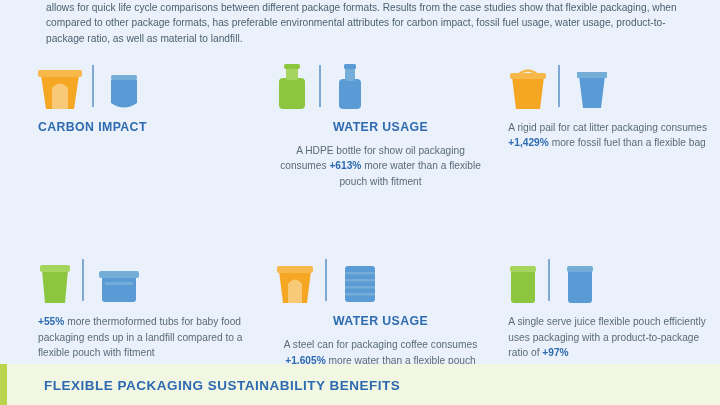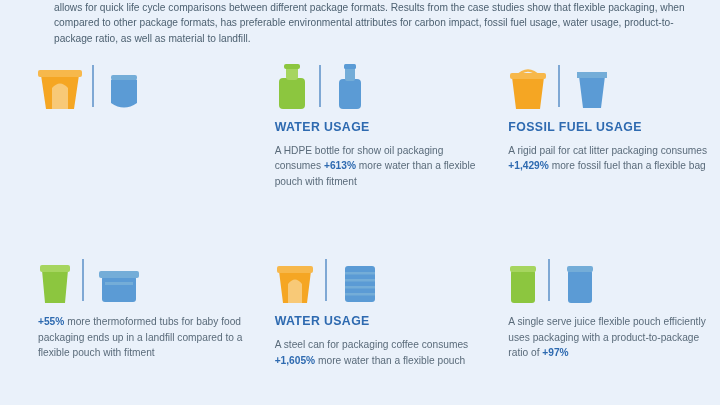--- a/index.html
+++ b/index.html
@@ -15,21 +15,21 @@
     color: #5a6b7a;
   }
   .page {
     position: relative;
     width: 720px;
     height: 405px;
     background: #eaf1fa;
   }
   .intro {
     position: absolute;
-    left: 54px;
+    left: 46px;
     top: 0px;
     width: 648px;
     font-size: 10.2px;
     line-height: 15.4px;
     color: #4d6171;
   }
 
   .grid {
     position: absolute;
     left: 0;
@@ -38,21 +38,21 @@
   }
   .row {
     display: flex;
     width: 720px;
   }
   .cell {
     width: 222px;
     margin-left: 38px;
     box-sizing: border-box;
   }
-  .cell.c2 { margin-left: 25px; }
+  .cell.c2 { margin-left: 25px; text-align: center; }
   .cell.c3 { margin-left: 22px; }
 
   .icons {
     height: 58px;
     display: flex;
     align-items: flex-end;
     gap: 8px;
     margin-bottom: 10px;
   }
   .divider-bar {
@@ -133,20 +133,21 @@
             </svg>
           </span>
           <span class="divider-bar"></span>
           <span>
             <svg width="30" height="40" viewBox="0 0 30 40">
               <path d="M2 10 q13 -9 26 0 L28 33 q-13 9 -26 0 Z" fill="#5b9bd5"></path>
               <rect x="2" y="5" width="26" height="5" rx="2" fill="#74add8"></rect>
             </svg>
           </span>
         </div>
+        <div class="head">CARBON IMPACT</div>
       </div>
 
       <div class="cell c2">
         <div class="icons">
           <span>
             <svg width="34" height="46" viewBox="0 0 34 46">
               <rect x="4" y="14" width="26" height="31" rx="4" fill="#8cc63f"></rect>
               <rect x="11" y="2" width="12" height="14" rx="3" fill="#a6d55f"></rect>
               <rect x="9" y="0" width="16" height="5" rx="2" fill="#8cc63f"></rect>
             </svg>
@@ -176,21 +177,20 @@
             </svg>
           </span>
           <span class="divider-bar"></span>
           <span>
             <svg width="34" height="42" viewBox="0 0 34 42">
               <path d="M4 8 L30 8 L26 40 L8 40 Z" fill="#5b9bd5"></path>
               <rect x="2" y="4" width="30" height="6" fill="#74add8"></rect>
             </svg>
           </span>
         </div>
-        <div class="head">FOSSIL FUEL USAGE</div>
         <div class="body">
           <span>A rigid pail for cat litter packaging consumes </span><b>+1,429%</b><span> more fossil fuel than a flexible bag</span>
         </div>
       </div>
 
     </div>
 
     <div class="row" style="margin-top:57px;">
 
       <div class="cell c1">
@@ -258,14 +258,18 @@
           </span>
         </div>
         <div class="body">
           <span>A single serve juice flexible pouch efficiently uses packaging with a product-to-package ratio of </span><b>+97%</b><span></span>
         </div>
       </div>
 
     </div>
   </div>
 
+  <div class="footer-band">
+    <div class="footer-accent"></div>
+    <div class="footer-title">FLEXIBLE PACKAGING SUSTAINABILITY BENEFITS</div>
+  </div>
 
 </div>
 
 </body></html>

